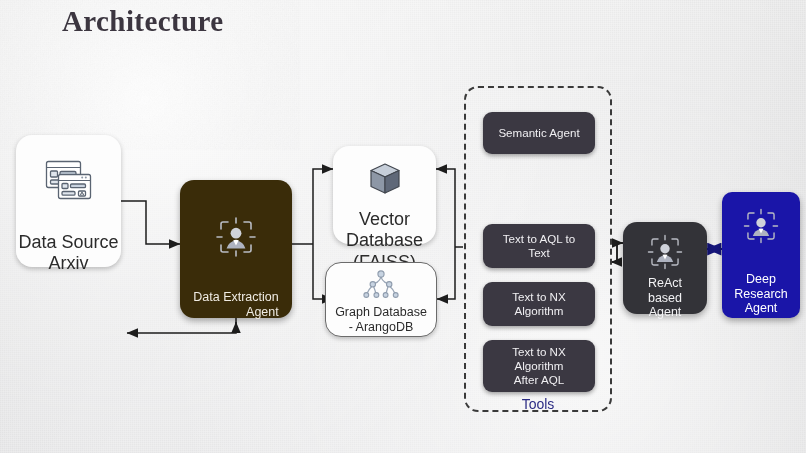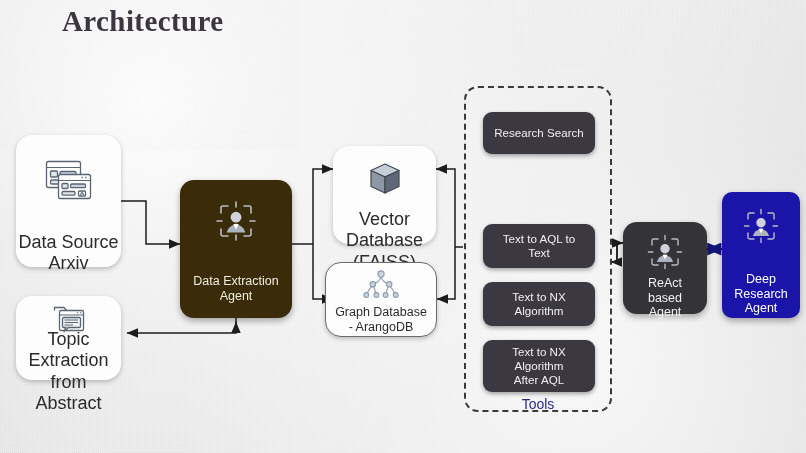--- a/index.html
+++ b/index.html
@@ -218,41 +218,22 @@
           <rect x="19" y="34.5" width="13" height="3.6" rx="1.2" fill="#dfe5ec"></rect>
           <rect x="35.5" y="34" width="7" height="5" rx="1" fill="#ffffff"></rect>
           <path d="M37.2 38 L39 34.8 L40.8 38 M38 36.9 H40.1" stroke-width="0.9" fill="none"></path>
         </g>
       </svg>
     </span>
     <span class="node-label" style="margin-top:22px;">Data Source
 Arxiv</span>
   </div>
 
-  <div class="node card-light" style="left:16px; top:296px; width:105px; height:84px; padding-top:8px;">
-    <span class="icon-wrap" style="position:relative; z-index:2;">
-      <svg width="36" height="32" viewBox="0 0 36 32">
-        <g stroke="#5a6472" stroke-width="1.3" fill="#ffffff">
-          <path d="M3.5 6.5 V3.5 H13 L15.5 6.5"></path>
-          <rect x="8.5" y="6.5" width="24" height="20" rx="1.6"></rect>
-          <path d="M8.5 11 H32.5" stroke-width="1"></path>
-          <circle cx="29.8" cy="8.7" r="0.85" fill="#8b95a3" stroke="none"></circle>
-          <circle cx="26.6" cy="8.7" r="0.85" fill="#8b95a3" stroke="none"></circle>
-          <rect x="11.5" y="13.5" width="18" height="10" rx="1.2" fill="#eef2f7"></rect>
-          <path d="M13.5 16 H27 M13.5 18.5 H27 M13.5 21 H22" stroke-width="1"></path>
-          <path d="M14.5 23.5 L13.5 27 L17.5 23.5" fill="#eef2f7"></path>
-        </g>
-      </svg>
-    </span>
-    <span class="node-label" style="margin-top:-12px; position:relative; z-index:1;">Topic
-Extraction from
-Abstract</span>
-  </div>
-
-  <div class="node card-brown" style="left:180px; top:180px; width:112px; height:138px; padding-top:18px;">
+
+  <div class="node card-brown" style="left:180px; top:180px; width:112px; height:138px; padding-top:34px;text-align:right;">
     <span class="icon-wrap">
       <svg width="46" height="46" viewBox="0 0 46 46">
         <g stroke="#b9bcc4" stroke-width="1.6" fill="none" stroke-linecap="round">
           <path d="M8 15 V10 a2 2 0 0 1 2-2 H15"></path>
           <path d="M31 8 H36 a2 2 0 0 1 2 2 V15"></path>
           <path d="M38 31 V36 a2 2 0 0 1 -2 2 H31"></path>
           <path d="M15 38 H10 a2 2 0 0 1 -2 -2 V31"></path>
           <path d="M23 4 V9 M23 37 V42 M4 23 H9 M37 23 H42"></path>
         </g>
         <circle cx="23" cy="19.2" r="5.4" fill="#cfd2da"></circle>
@@ -301,21 +282,21 @@
         </g>
       </svg>
     </span>
     <span class="node-label" style="margin-top:-2px;">Graph Database
 - ArangoDB</span>
   </div>
 
   <div class="tools-box" style="left:464px; top:86px; width:148px; height:326px;">
 
     <div class="tool-chip" style="left:17px; top:24px; width:112px; height:42px;">
-      <span>Research Search</span>
+      <span>Semantic Agent</span>
     </div>
 
 
     <div class="tool-chip" style="left:17px; top:136px; width:112px; height:44px;">
       <span>Text to AQL to
 Text</span>
     </div>
 
     <div class="tool-chip" style="left:17px; top:194px; width:112px; height:44px;">
       <span>Text to NX

